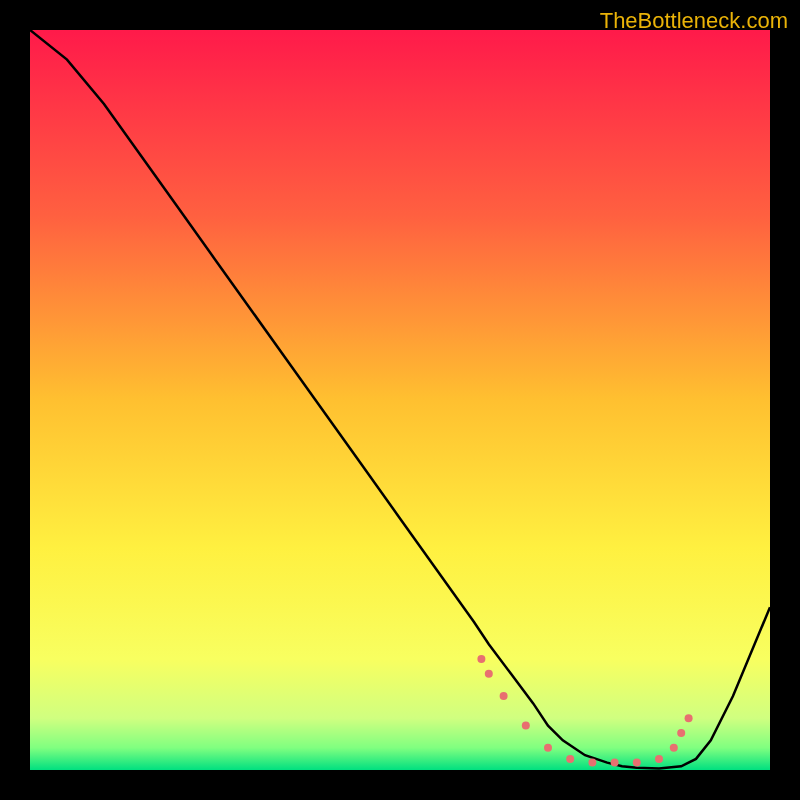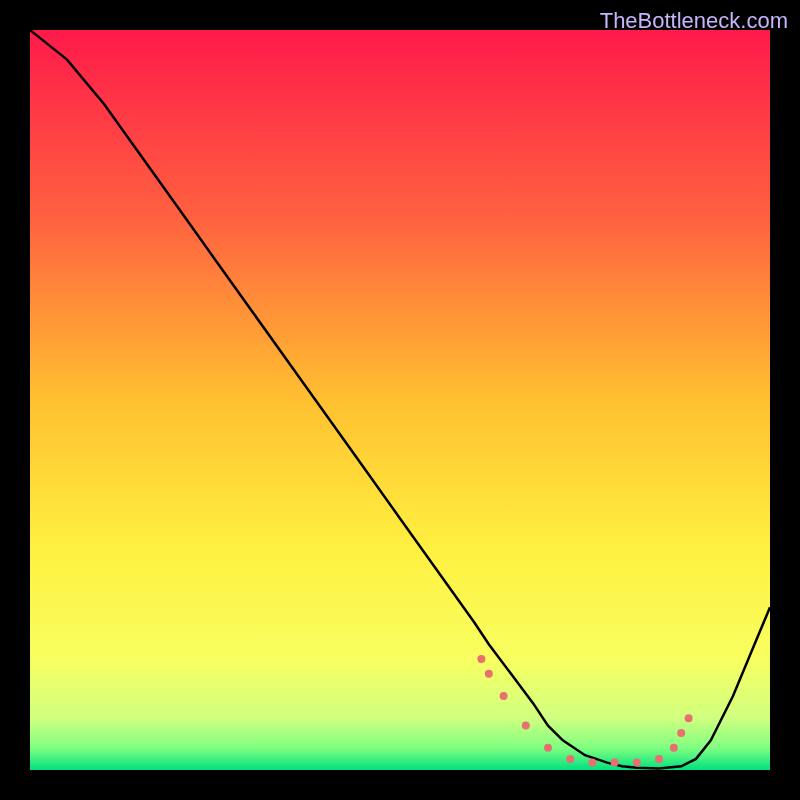--- a/index.html
+++ b/index.html
@@ -1,17 +1,17 @@
 <!DOCTYPE html>
 <html><head>
   <meta charset="utf-8">
   <style>
     * { margin: 0; padding: 0; box-sizing: border-box; }
     body { width: 800px; height: 800px; background: #000; position: relative; font-family: Arial, sans-serif; }
-    .watermark { position: absolute; top: 8px; right: 12px; color: #c4b5fd; font-size: 22px; font-weight: normal; z-index: 10; }
+    .watermark { position: absolute; top: 8px; right: 12px; color: #eab308; font-size: 22px; font-weight: normal; z-index: 10; }
     .chart-container { position: absolute; top: 30px; left: 30px; width: 740px; height: 740px; }
     .chart-svg { width: 100%; height: 100%; display: block; }
   </style>
 </head>
 <body>
 
 <div class="watermark">TheBottleneck.com</div>
 
 <div class="chart-container">
   <svg class="chart-svg" viewBox="0 0 740 740">

